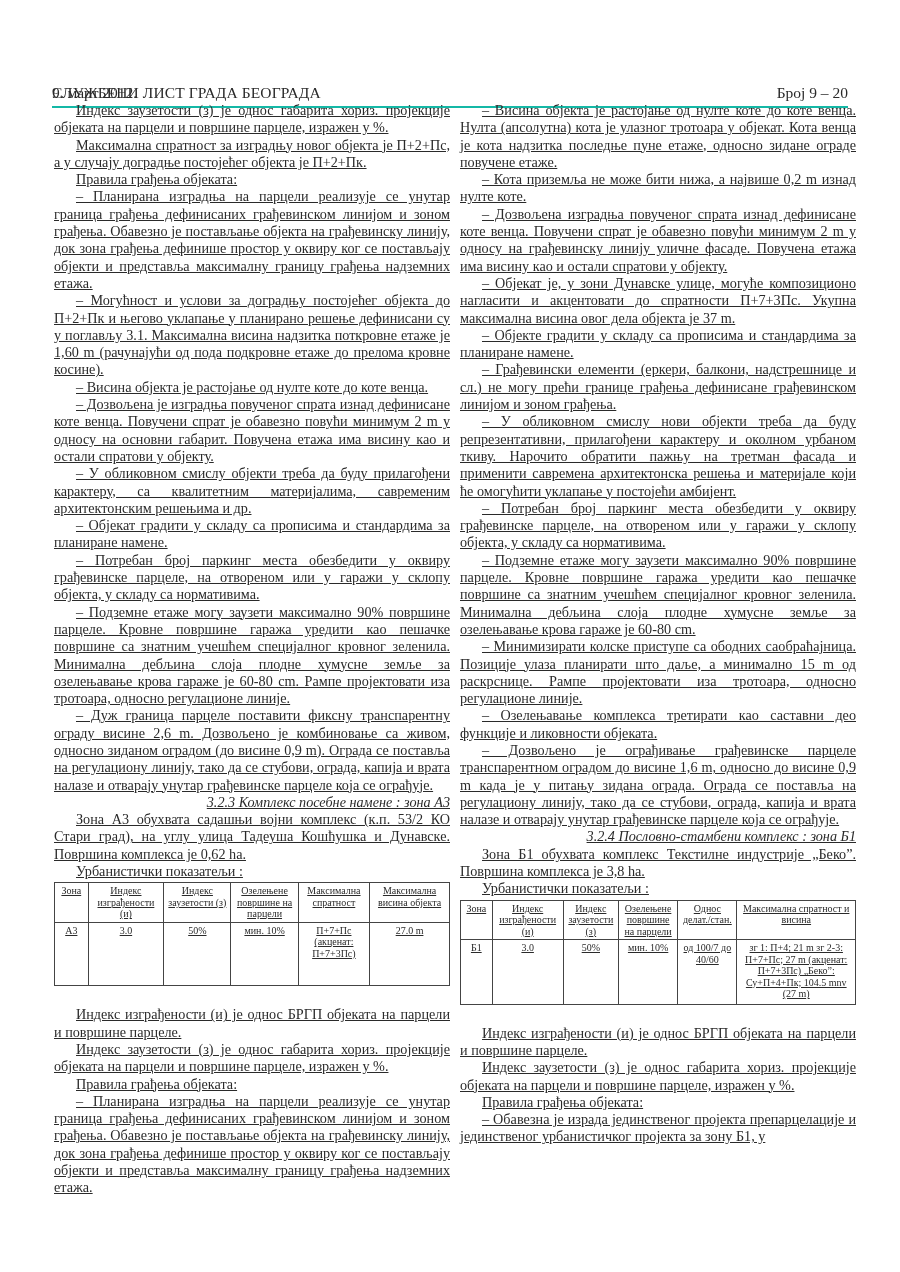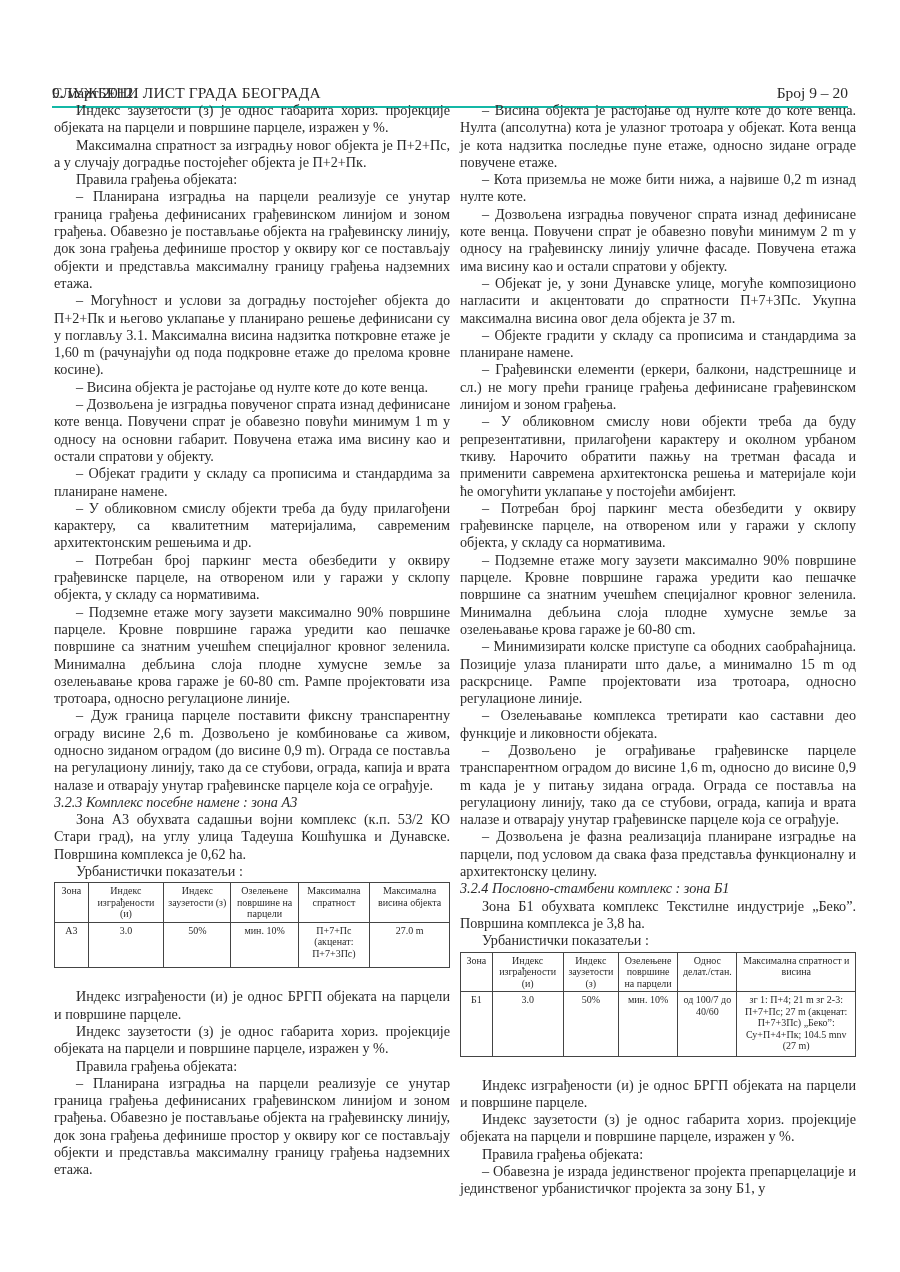--- a/index.html
+++ b/index.html
@@ -11,55 +11,55 @@
     .header {
       position: absolute; left: 52px; top: 82px; width: 796px; height: 24px;
       border-bottom: 2px solid #14b8a6;
       font-size: 15.5px;
     }
     .header .left { position: absolute; left: 0; top: 2px; }
     .header .center { position: absolute; left: 0; right: 0; top: 2px; text-align: left; letter-spacing: 0.1px; }
     .header .right { position: absolute; right: 0; top: 2px; }
     .col {
       position: absolute; top: 102px; width: 396px;
-      font-size: 14.2px; line-height: 17.3px; text-align: justify;
+      font-size: 14.2px; line-height: 17.3px; text-align: justify; text-decoration: underline;
     }
     .col.left { left: 54px; }
     .col.right { left: 460px; }
     .col p { margin: 0; text-indent: 22px; hyphens: auto; }
-    .sec-title { font-style: italic; text-align: left; margin: 14px 0 6px 0; text-indent: 0 !important; }
+    .sec-title { font-style: italic; text-align: right; margin: 14px 0 6px 0; text-indent: 0 !important; }
     table.ind {
       border-collapse: collapse; width: 100%; margin: 2px 0 20px 0;
       font-size: 10px; line-height: 11.5px;
     }
     table.ind th, table.ind td {
       border: 1px solid #444; text-align: center; vertical-align: top;
       padding: 2px 3px; font-weight: normal;
     }
-    table.ind td { padding-bottom: 8px; }
+    table.ind td { padding-bottom: 26px; }
   </style>
 </head>
 <body>
 
 <div class="header">
   <span class="left">9. март 2012.</span>
   <span class="center">СЛУЖБЕНИ ЛИСТ ГРАДА БЕОГРАДА</span>
   <span class="right">Број 9 – 20</span>
 </div>
 
 <div class="col left">
   <p>Индекс заузетости (з) је однос габарита хориз. пројекције објеката на парцели и површине парцеле, изражен у %.</p>
   <p>Максимална спратност за изградњу новог објекта је П+2+Пс, а у случају доградње постојећег објекта је П+2+Пк.</p>
   <p>Правила грађења објеката:</p>
   <p>– Планирана изградња на парцели реализује се унутар граница грађења дефинисаних грађевинском линијом и зоном грађења. Обавезно је постављање објекта на грађевинску линију, док зона грађења дефинише простор у оквиру ког се постављају објекти и представља максималну границу грађења надземних етажа.</p>
   <p>– Могућност и услови за доградњу постојећег објекта до П+2+Пк и његово уклапање у планирано решење дефинисани су у поглављу 3.1. Максимална висина надзитка поткровне етаже је 1,60 m (рачунајући од пода подкровне етаже до прелома кровне косине).</p>
   <p>– Висина објекта је растојање од нулте коте до коте венца.</p>
-  <p>– Дозвољена је изградња повученог спрата изнад дефинисане коте венца. Повучени спрат је обавезно повући минимум 1 m у односу на основни габарит. Повучена етажа има висину као и остали спратови у објекту.</p>
+  <p>– Дозвољена је изградња повученог спрата изнад дефинисане коте венца. Повучени спрат је обавезно повући минимум 2 m у односу на основни габарит. Повучена етажа има висину као и остали спратови у објекту.</p>
+  <p>– У обликовном смислу објекти треба да буду прилагођени карактеру, са квалитетним материјалима, савременим архитектонским решењима и др.</p>
   <p>– Објекат градити у складу са прописима и стандардима за планиране намене.</p>
-  <p>– У обликовном смислу објекти треба да буду прилагођени карактеру, са квалитетним материјалима, савременим архитектонским решењима и др.</p>
   <p>– Потребан број паркинг места обезбедити у оквиру грађевинске парцеле, на отвореном или у гаражи у склопу објекта, у складу са нормативима.</p>
   <p>– Подземне етаже могу заузети максимално 90% површине парцеле. Кровне површине гаража уредити као пешачке површине са знатним учешћем специјалног кровног зеленила. Минимална дебљина слоја плодне хумусне земље за озелењавање крова гараже је 60-80 cm. Рампе пројектовати иза тротоара, односно регулационе линије.</p>
   <p>– Дуж граница парцеле поставити фиксну транспарентну ограду висине 2,6 m. Дозвољено је комбиновање са живом, односно зиданом оградом (до висине 0,9 m). Ограда се поставља на регулациону линију, тако да се стубови, ограда, капија и врата налазе и отварају унутар грађевинске парцеле која се ограђује.</p>
 
   <p class="sec-title">3.2.3 Комплекс посебне намене : зона А3</p>
   <p>Зона А3 обухвата садашњи војни комплекс (к.п. 53/2 КО Стари град), на углу улица Тадеуша Кошћушка и Дунавске. Површина комплекса је 0,62 ha.</p>
   <p>Урбанистички показатељи :</p>
   <table class="ind">
     <tbody>
         <tr>
@@ -92,21 +92,20 @@
   <p>– Дозвољена изградња повученог спрата изнад дефинисане коте венца. Повучени спрат је обавезно повући минимум 2 m у односу на грађевинску линију уличне фасаде. Повучена етажа има висину као и остали спратови у објекту.</p>
   <p>– Објекат је, у зони Дунавске улице, могуће композиционо нагласити и акцентовати до спратности П+7+3Пс. Укупна максимална висина овог дела објекта је 37 m.</p>
   <p>– Објекте градити у складу са прописима и стандардима за планиране намене.</p>
   <p>– Грађевински елементи (еркери, балкони, надстрешнице и сл.) не могу прећи границе грађења дефинисане грађевинском линијом и зоном грађења.</p>
   <p>– У обликовном смислу нови објекти треба да буду репрезентативни, прилагођени карактеру и околном урбаном ткиву. Нарочито обратити пажњу на третман фасада и применити савремена архитектонска решења и материјале који ће омогућити уклапање у постојећи амбијент.</p>
   <p>– Потребан број паркинг места обезбедити у оквиру грађевинске парцеле, на отвореном или у гаражи у склопу објекта, у складу са нормативима.</p>
   <p>– Подземне етаже могу заузети максимално 90% површине парцеле. Кровне површине гаража уредити као пешачке површине са знатним учешћем специјалног кровног зеленила. Минимална дебљина слоја плодне хумусне земље за озелењавање крова гараже је 60-80 cm.</p>
   <p>– Минимизирати колске приступе са ободних саобраћајница. Позиције улаза планирати што даље, а минимално 15 m од раскрснице. Рампе пројектовати иза тротоара, односно регулационе линије.</p>
   <p>– Озелењавање комплекса третирати као саставни део функције и ликовности објеката.</p>
   <p>– Дозвољено је ограђивање грађевинске парцеле транспарентном оградом до висине 1,6 m, односно до висине 0,9 m када је у питању зидана ограда. Ограда се поставља на регулациону линију, тако да се стубови, ограда, капија и врата налазе и отварају унутар грађевинске парцеле која се ограђује.</p>
-  <p>– Дозвољена је фазна реализација планиране изградње на парцели, под условом да свака фаза представља функционалну и архитектонску целину.</p>
 
   <p class="sec-title">3.2.4 Пословно-стамбени комплекс : зона Б1</p>
   <p>Зона Б1 обухвата комплекс Текстилне индустрије „Беко”. Површина комплекса је 3,8 ha.</p>
   <p>Урбанистички показатељи :</p>
   <table class="ind">
     <tbody>
         <tr>
       <th style="width:8%">Зона</th>
       <th style="width:18%">Индекс изграђености (и)</th>
       <th style="width:14%">Индекс заузетости (з)</th>

